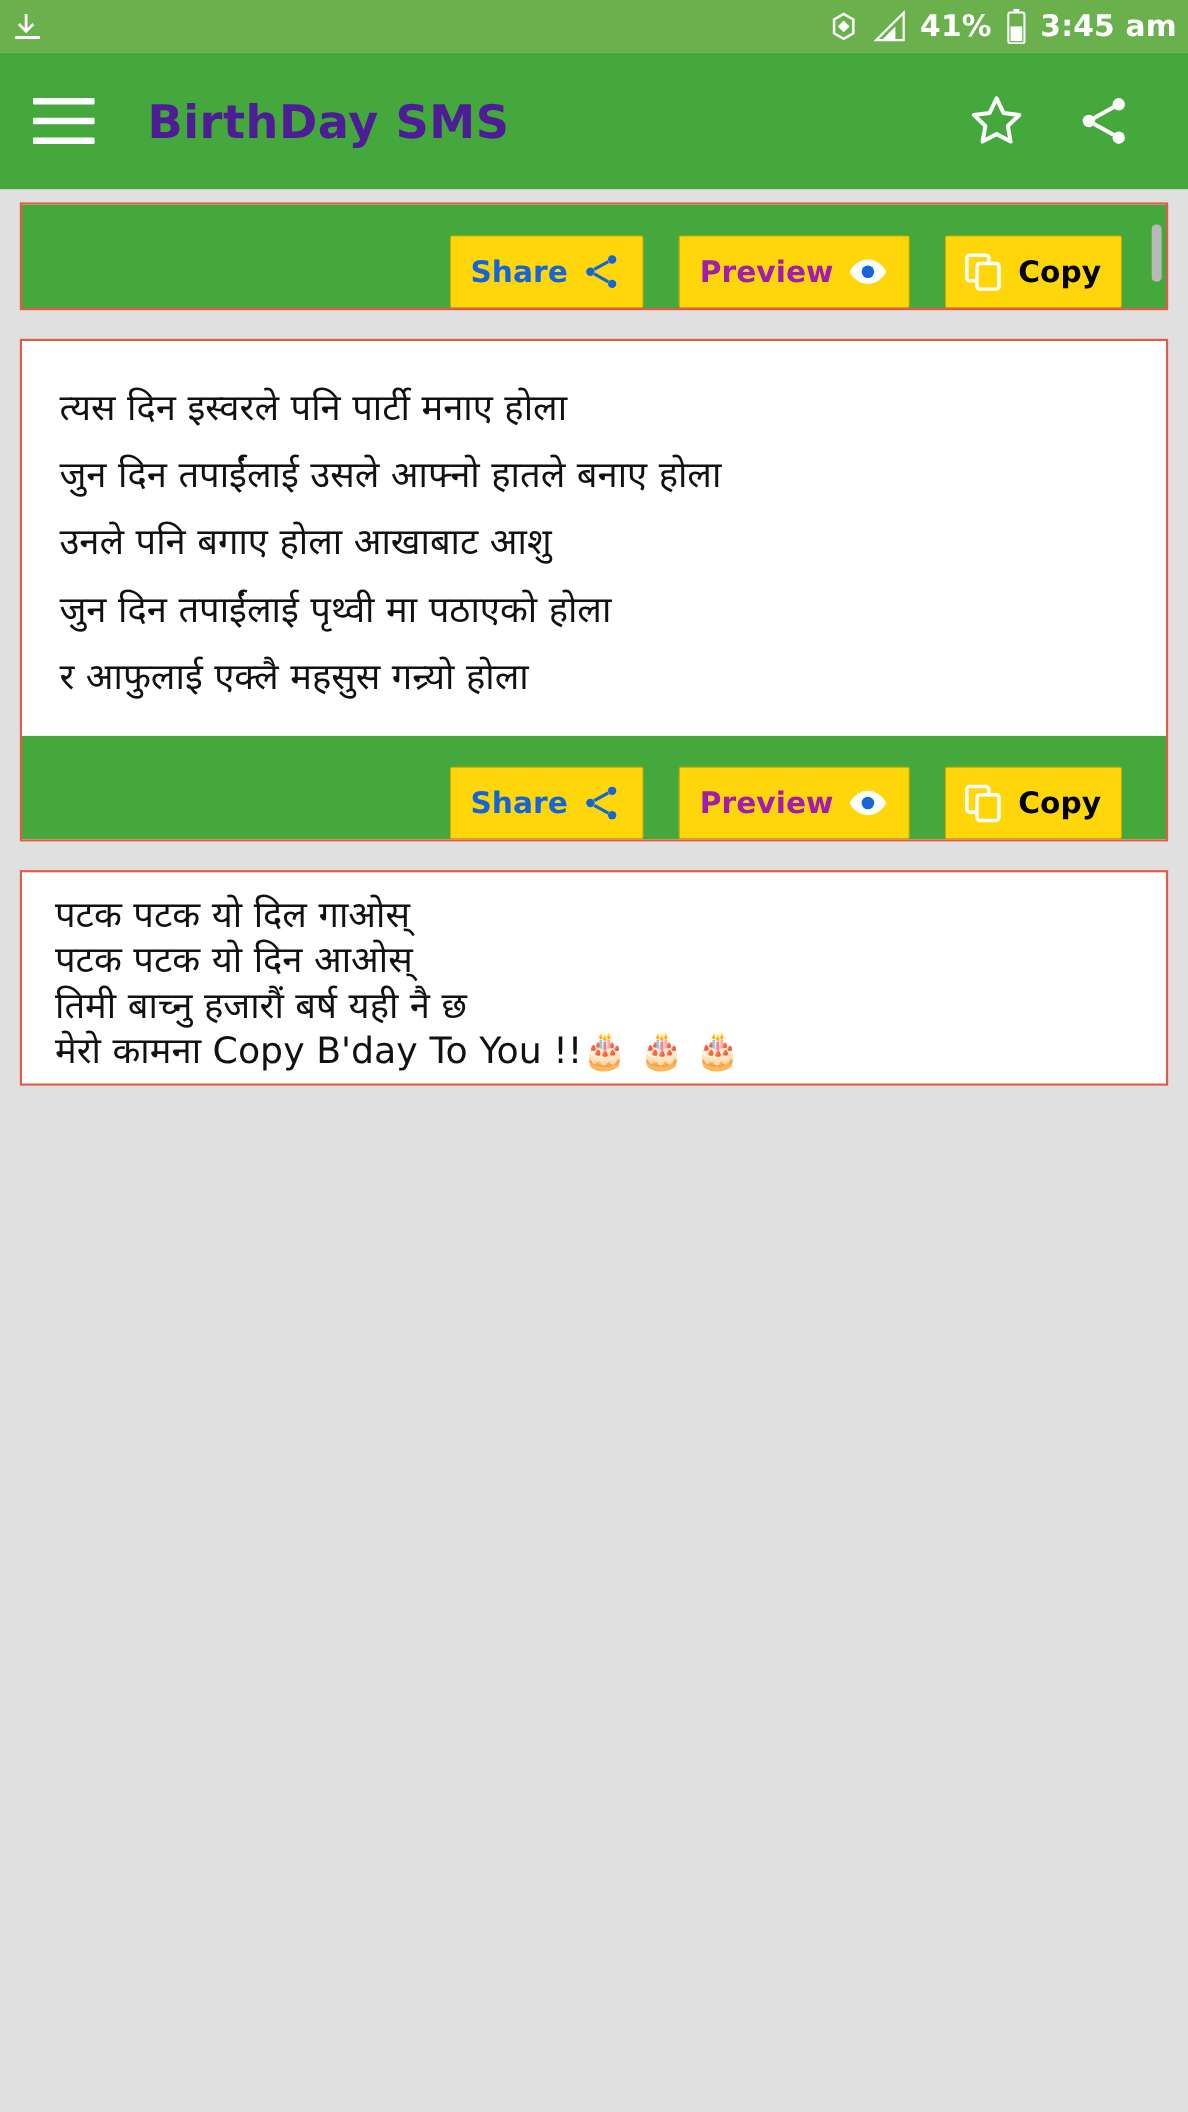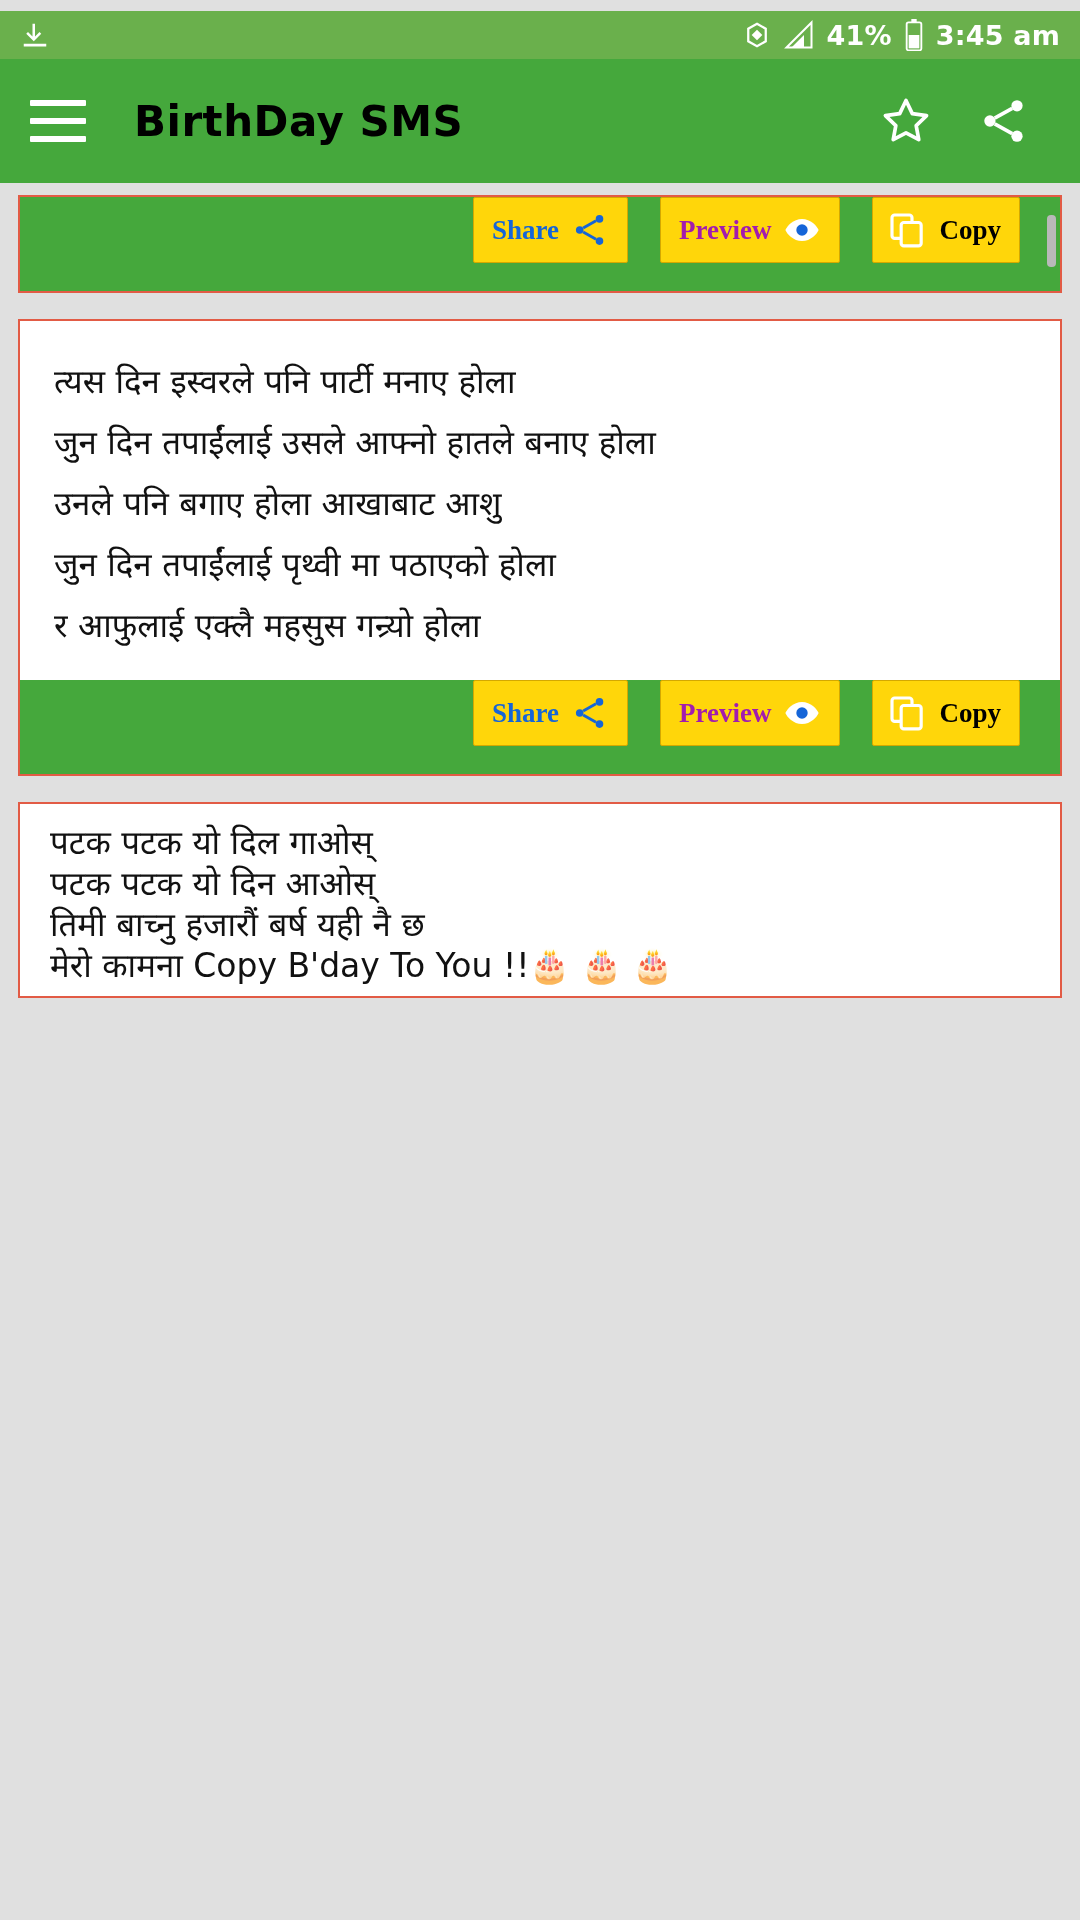--- a/index.html
+++ b/index.html
@@ -10,23 +10,22 @@
     font-family: "DejaVu Sans", "Liberation Sans", sans-serif;
     overflow: hidden;
   }
 
   
   .status-bar {
     height: 48px;
     background: #6ab04c;
     display: flex;
     align-items: center;
-    padding: 0 20px;
+    padding: 0 10px;
     color: #ffffff;
-    margin-top: 11px;
   }
   .status-left { display: flex; align-items: center; gap: 10px; flex: 1; }
   .status-right { display: flex; align-items: center; gap: 12px; }
   .status-text {
     font-size: 27px;
     font-weight: bold;
     color: #ffffff;
     letter-spacing: 0.2px;
   }
   .icon-svg { display: block; }
@@ -50,21 +49,21 @@
   }
   .hamburger span {
     display: block;
     height: 6px;
     background: #ffffff;
     border-radius: 1px;
   }
   .app-title {
     font-size: 42px;
     font-weight: bold;
-    color: #000000;
+    color: #4c1d95;
     flex: 1;
     letter-spacing: 0.5px;
   }
   .app-bar-actions { display: flex; align-items: center; gap: 46px; padding-right: 20px; }
 
   
   .content {
     height: calc(1920px - 48px - 124px);
     overflow: hidden;
     padding: 0;
@@ -97,25 +96,24 @@
     height: 52px;
     background: #b9b9b9;
     border-radius: 4px;
   }
 
   
   .action-bar {
     background: #45a83c;
     height: 94px;
     display: flex;
-    align-items: flex-start;
+    align-items: flex-end;
     justify-content: flex-end;
     gap: 32px;
     padding: 0 40px 0 0;
-    font-family: Liberation Serif, serif;
   }
   .btn {
     background: #ffd60a;
     border: 1px solid #d4a800;
     height: 66px;
     display: flex;
     align-items: center;
     justify-content: center;
     gap: 12px;
     padding: 0 18px;

